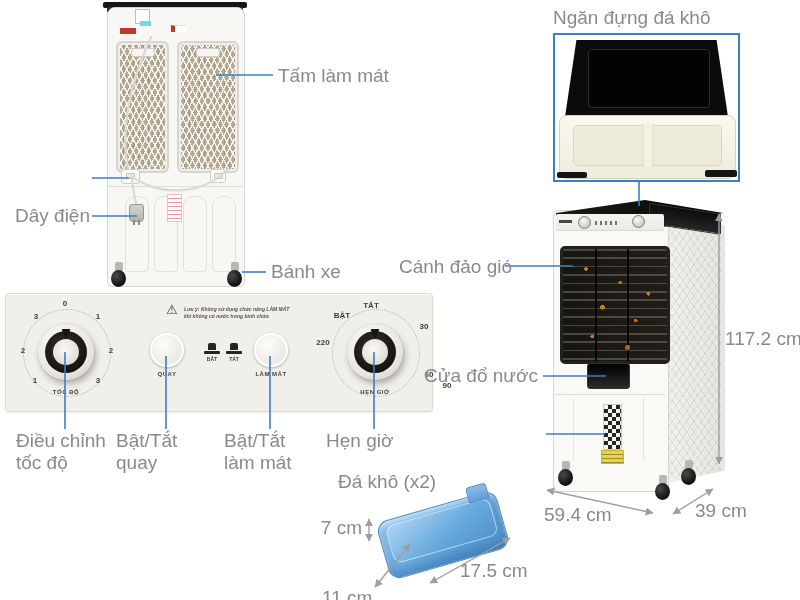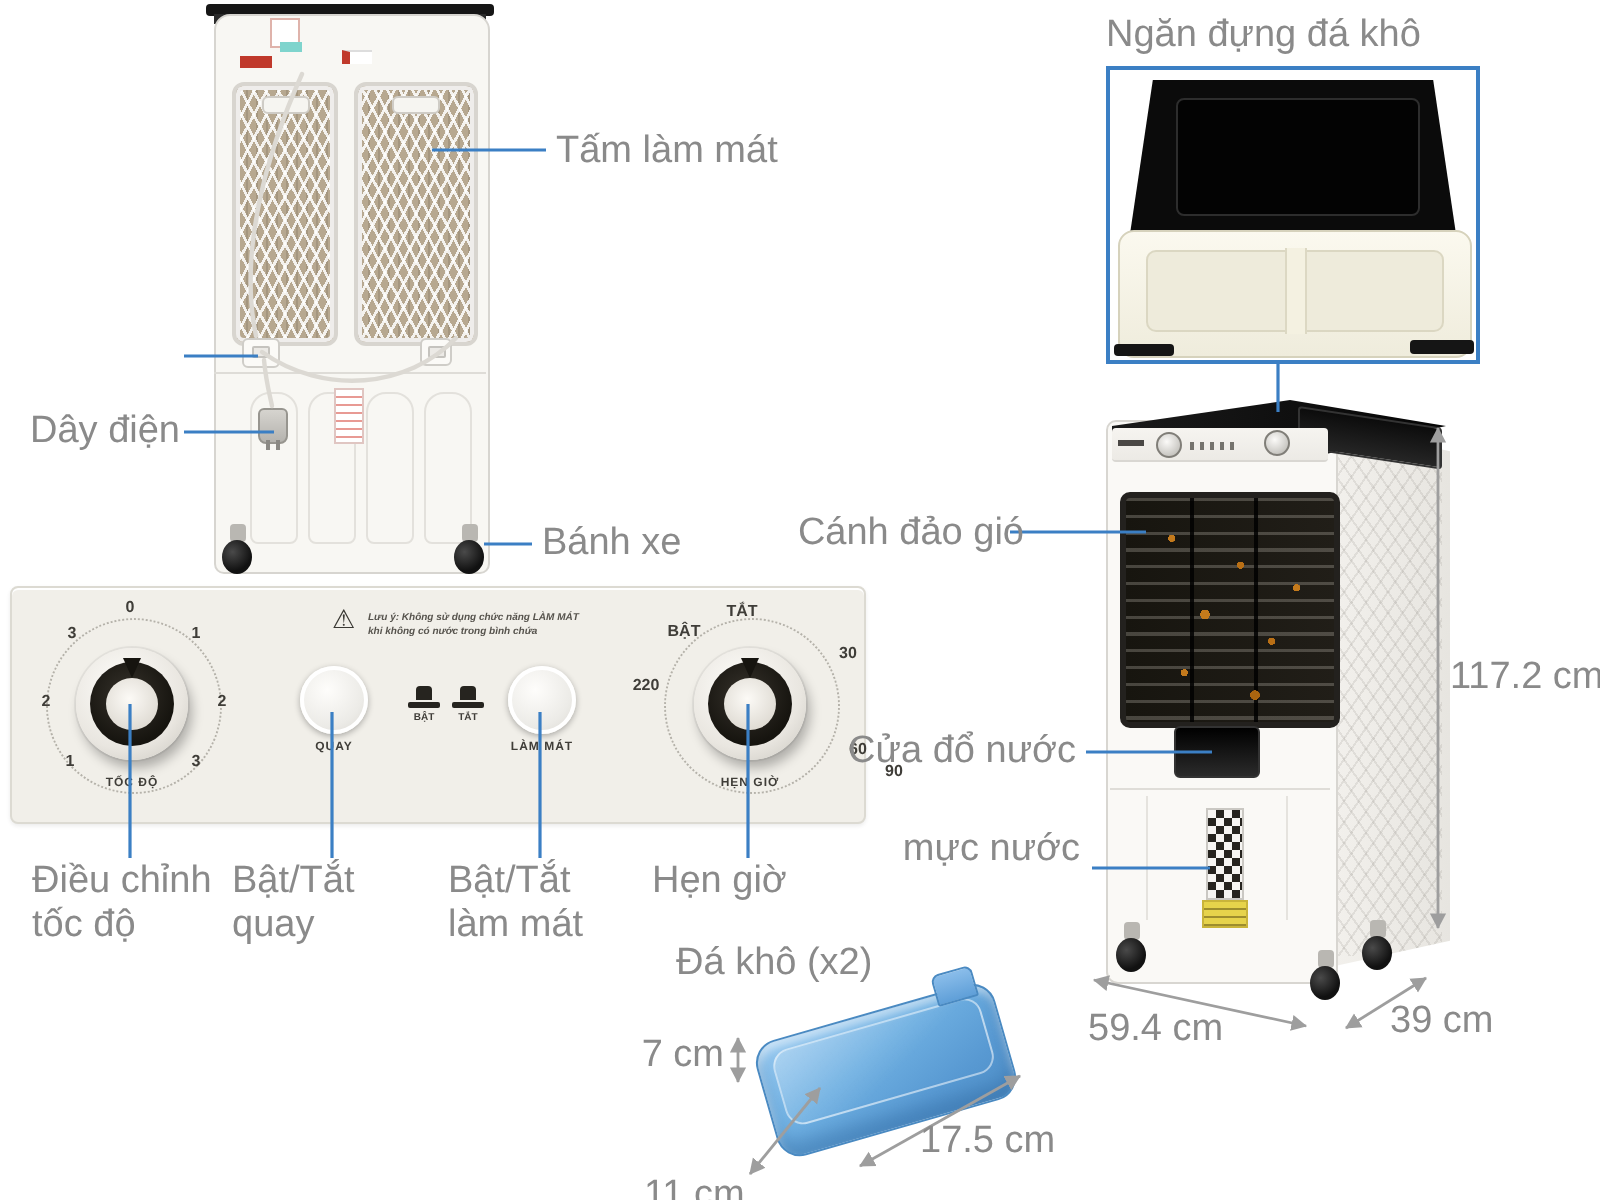--- a/index.html
+++ b/index.html
@@ -318,21 +318,20 @@
 
   <div class="lbl r" style="left:0;top:205px;width:90px;">Dây điện</div>
 
   <div class="lbl" style="left:271px;top:261px;">Bánh xe</div>
 
   <div class="lbl r" style="left:392px;top:256px;width:120px;">Cánh đảo gió</div>
 
   <div class="lbl r" style="left:420px;top:365px;width:118px;">Cửa đổ nước</div>
 
   <div class="lbl r" style="left:450px;top:414px;width:90px;">
-    <span>mực nước</span>
   </div>
 
   <div class="lbl" style="left:725px;top:328px;">117.2 cm</div>
   <div class="lbl" style="left:544px;top:504px;">59.4 cm</div>
   <div class="lbl" style="left:695px;top:500px;">39 cm</div>
 
   <div class="lbl c" style="left:16px;top:430px;width:100px;">
     <span>Điều chỉnh</span>
     <span>tốc độ</span>
   </div>

